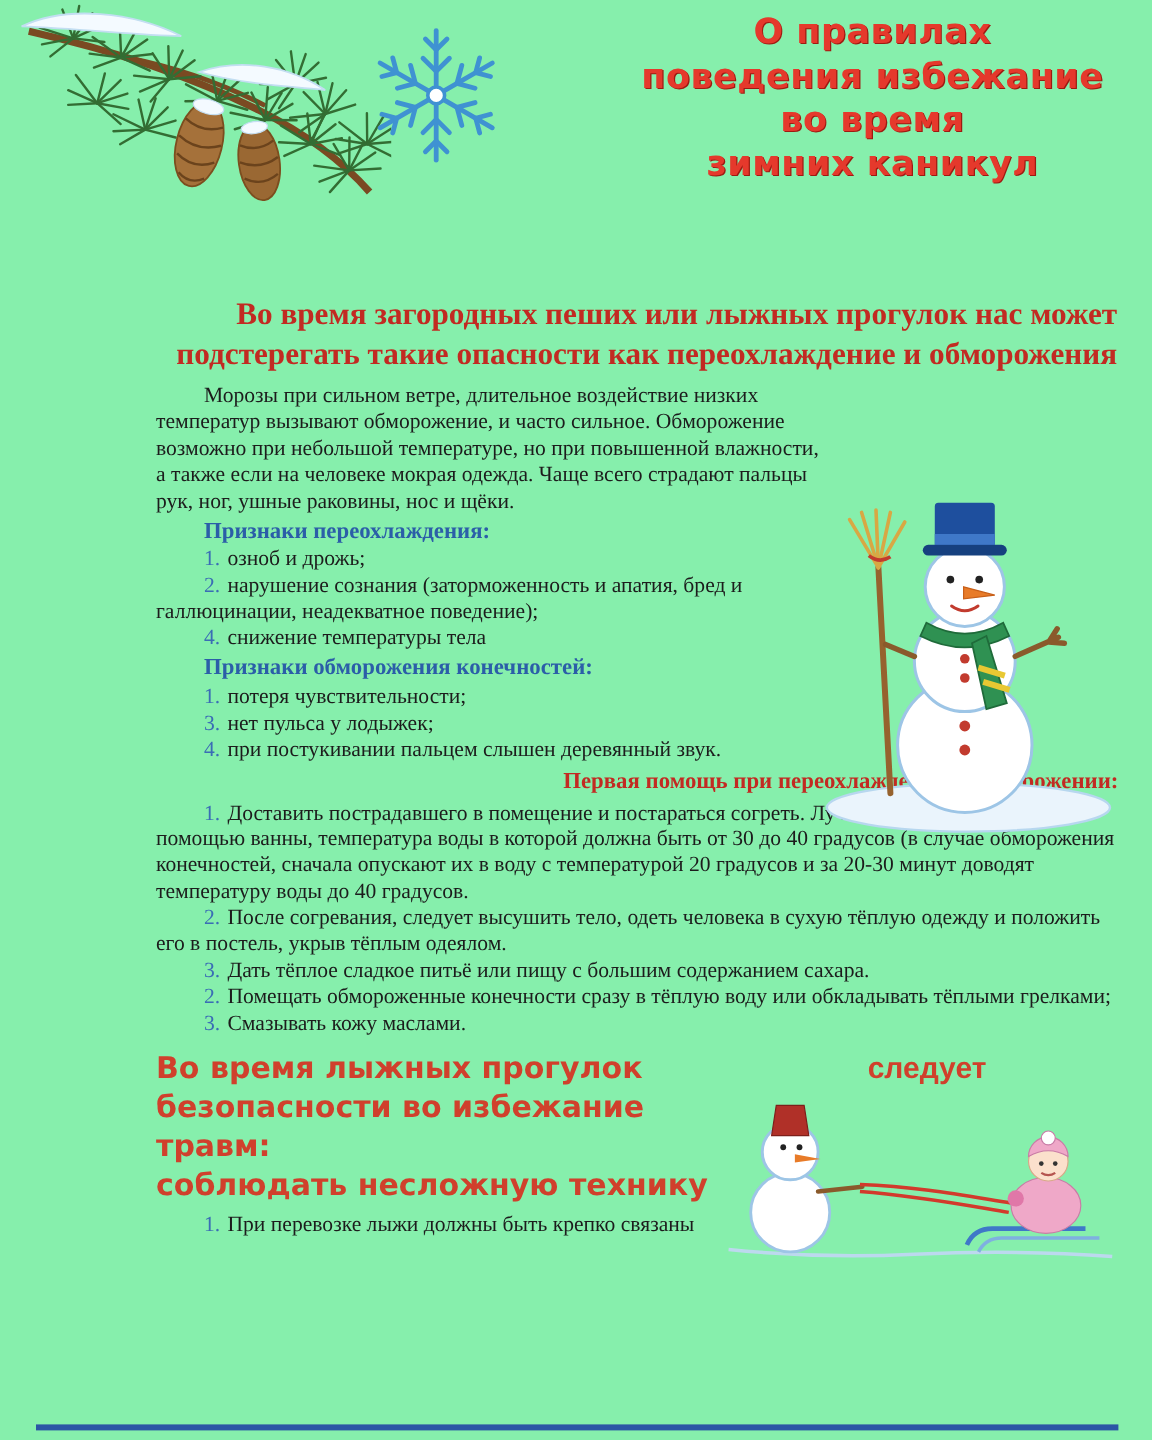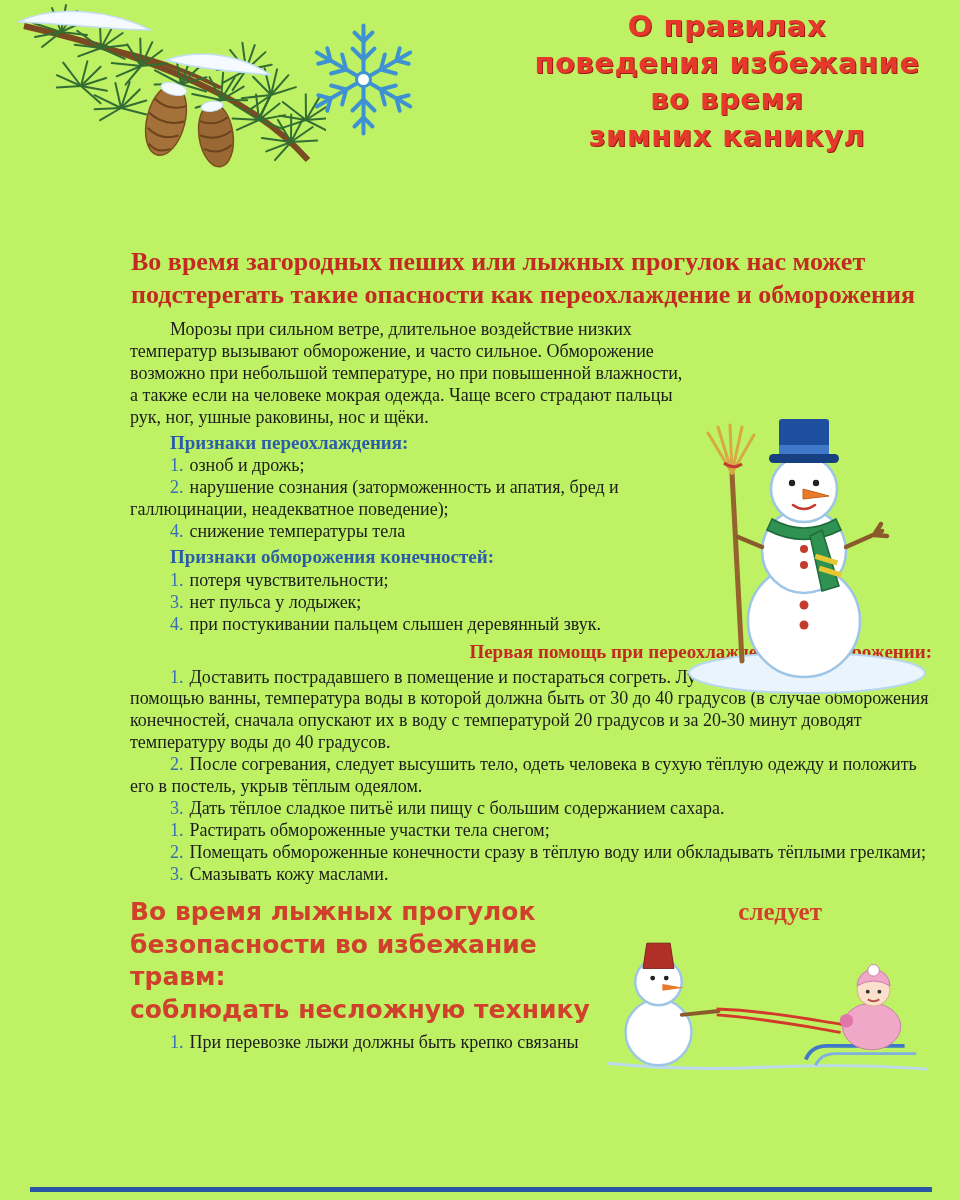--- a/index.html
+++ b/index.html
@@ -1,43 +1,43 @@
 <!DOCTYPE html>
 <html><head>
 <meta charset="utf-8">
 <style>
   html,body{margin:0;padding:0;}
   body{background:#ffffff;font-family:"Liberation Serif",serif;color:#1c1c1c;}
-  .page{position:relative;width:960px;height:1200px;background:#bef264;overflow:hidden;}
+  .page{position:relative;width:960px;height:1200px;background:#86efac;overflow:hidden;}
 
   .top-row{position:relative;height:188px;}
   .pine{position:absolute;left:16px;top:0;}
   .flake{position:absolute;left:296px;top:12px;}
   .doc-title{position:absolute;right:18px;top:8px;width:430px;text-align:center;
     font-family:"DejaVu Sans",sans-serif;font-weight:bold;color:#e5392c;
     font-size:29px;line-height:1.26;letter-spacing:.5px;text-shadow:1px 1px 0 #9e1a12;}
 
   .main{margin:58px 28px 0 130px;}
-  .cold-heading{max-width:800px;margin:0 auto;text-align:left;color:#c22a22;
+  .cold-heading{max-width:800px;margin:0 auto;text-align:right;color:#c22a22;
     font-size:26px;font-weight:bold;line-height:1.25;}
 
   .content{position:relative;margin-top:8px;}
   .snowman{position:absolute;top:80px;right:0;width:250px;}
   .narrow{max-width:556px;}
 
   p{margin:0;}
   .para,.item{font-size:18px;line-height:1.22;text-indent:40px;}
   .num{color:#3a6db5;margin-right:6px;}
   .sub-blue{color:#2b5ea8;font-weight:bold;font-size:19px;line-height:1.3;text-indent:40px;margin-top:2px;}
   .sub-red{color:#c22a22;font-weight:bold;font-size:19px;line-height:1.3;text-align:right;margin-top:4px;margin-bottom:2px;}
 
   .ski{position:relative;margin-top:10px;height:152px;}
   .ski-heading{width:470px;text-align:left;font-family:"DejaVu Sans",sans-serif;
     font-weight:bold;color:#d0402c;font-size:25px;line-height:1.3;}
-  .ski-word{position:absolute;right:110px;top:2px;font-family:Liberation Serif, serif;
+  .ski-word{position:absolute;right:110px;top:2px;font-family:Liberation Sans, sans-serif;
     font-weight:bold;color:#d0402c;font-size:25px;text-align:center;}
   .ski-scene{position:absolute;right:0;top:22px;width:330px;}
   .ski .item{margin-top:6px;}
 
   .bottom-rule{position:absolute;left:30px;right:28px;bottom:8px;height:5px;background:#2b55a5;}
 </style>
 </head>
 <body>
 
 <div class="page">
@@ -162,21 +162,20 @@
       <p class="item narrow"><span class="num">1.</span><span>потеря чувствительности;</span></p>
       <p class="item narrow"><span class="num">3.</span><span>нет пульса у лодыжек;</span></p>
       <p class="item narrow"><span class="num">4.</span><span>при постукивании пальцем слышен деревянный звук.</span></p>
     </div>
 
     <p class="sub-red">Первая помощь при переохлаждении и обморожении:</p>
     <p class="item"><span class="num">1.</span><span>Доставить пострадавшего в помещение и постараться согреть. Лучше всего это сделать с помощью ванны, температура воды в которой должна быть от 30 до 40 градусов (в случае обморожения конечностей, сначала опускают их в воду с температурой 20 градусов и за 20-30 минут доводят температуру воды до 40 градусов.</span></p>
     <p class="item"><span class="num">2.</span><span>После согревания, следует высушить тело, одеть человека в сухую тёплую одежду и положить его в постель, укрыв тёплым одеялом.</span></p>
     <p class="item"><span class="num">3.</span><span>Дать тёплое сладкое питьё или пищу с большим содержанием сахара.</span></p>
 
-    <p class="item"><span class="num">1.</span><span>Растирать обмороженные участки тела снегом;</span></p>
     <p class="item"><span class="num">2.</span><span>Помещать обмороженные конечности сразу в тёплую воду или обкладывать тёплыми грелками;</span></p>
     <p class="item"><span class="num">3.</span><span>Смазывать кожу маслами.</span></p>
 
     <div class="ski">
       <div class="ski-heading">
         <div>Во время лыжных прогулок</div>
         <div>безопасности во избежание травм:</div>
         <div>соблюдать несложную технику</div>
       </div>
       <div class="ski-word">следует</div>

